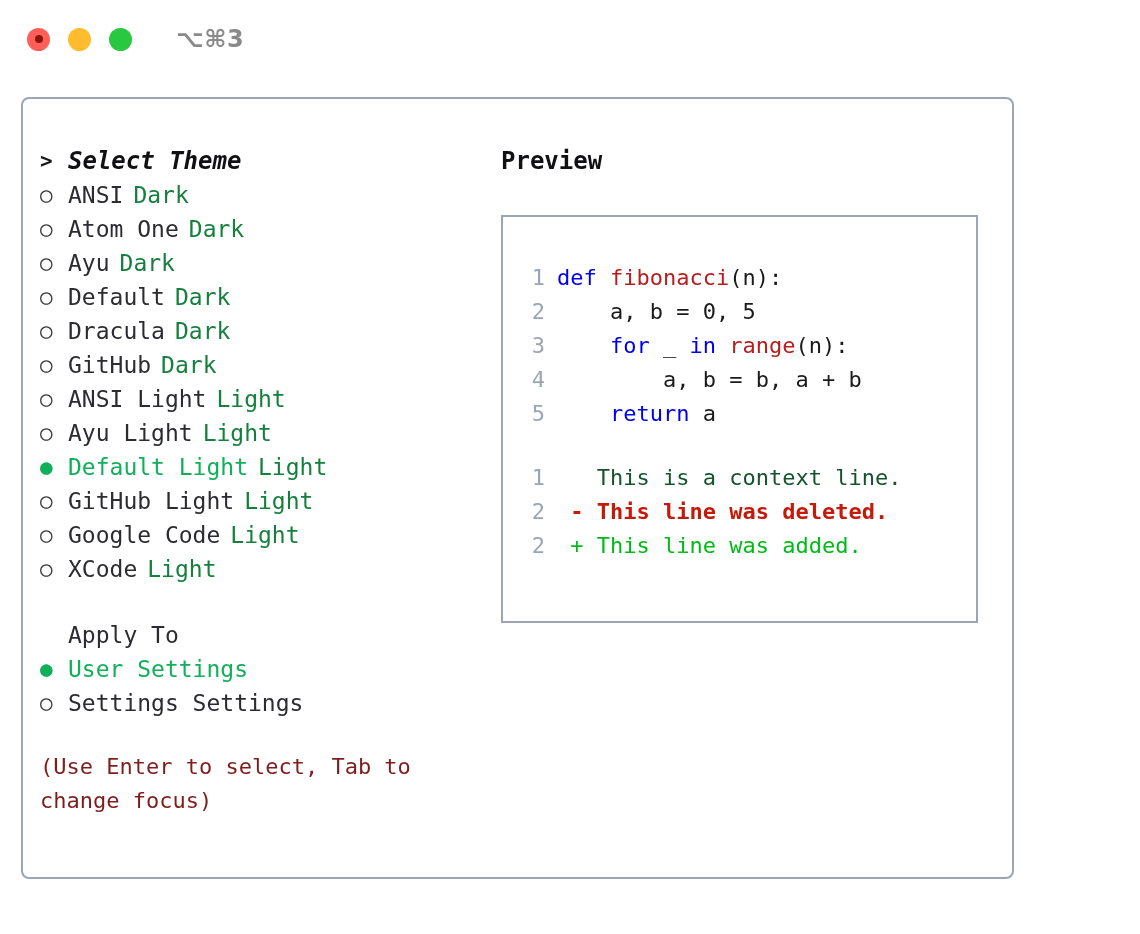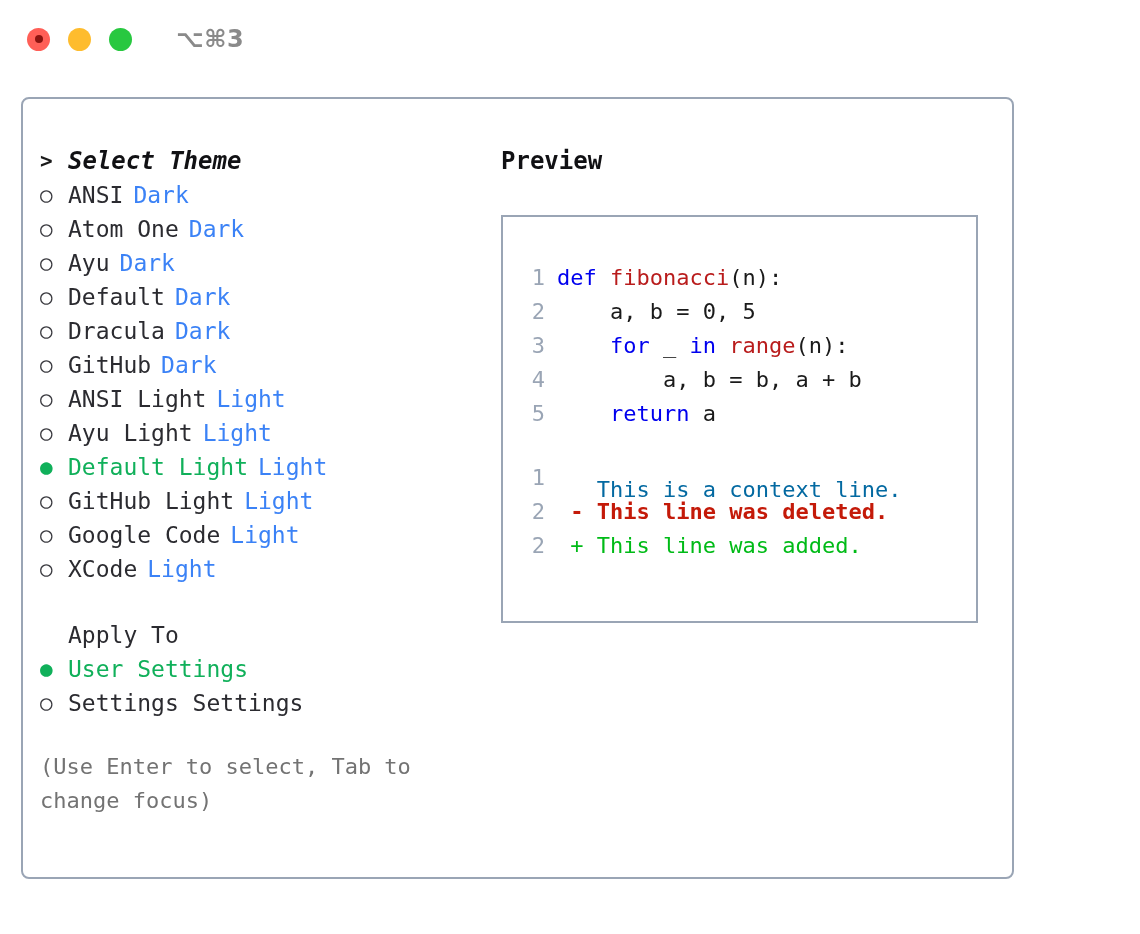--- a/index.html
+++ b/index.html
@@ -111,39 +111,39 @@
     font-size: 21px;
   }
   .marker.sel { color: #10b05a; }
   .marker.caret {
     color: #1a1a1a;
     font-weight: 700;
   }
   .label   { color: #2b2b30; }
   .label.sel { color: #10b05a; }
   .tag {
-    color: #3b82f6;
+    color: #15803d;
     margin-left: 10px;
   }
   .row.header .label {
     font-weight: 700;
     color: #111114;
     font-size: 24px;
     font-style: italic;
   }
 
   #apply-section { margin-top: 32px; }
   .row.section-title {
     padding-left: 28px;
     color: #2b2b30;
   }
 
   #hint {
     margin-top: 30px;
-    color: #737373;
+    color: #7f1d1d;
     font-size: 22px;
     line-height: 34px;
     width: 410px;
   }
 
   
   #preview-column {
     position: absolute;
     left: 478px;
     top: 45px;
@@ -185,21 +185,21 @@
     text-align: right;
     margin-right: 12px;
   }
   .code-text { color: #1a1a1a; }
   .blank-line { height: 30px; }
 
   .tok-kw   { color: #0000ee; }
   .tok-fn   { color: #b91c1c; text-align: right; }
   .tok-plain{ color: #1a1a1a; }
 
-  .diff-ctx { color: #0369a1; margin-top: 12px; }
+  .diff-ctx { color: #14532d; }
   .diff-del { color: #c41a09; font-weight: bold; }
   .diff-add { color: #00bb17; }
 </style>
 </head>
 <body>
 
 <div id="app-window">
 
   <div id="titlebar">
     <div class="traffic-lights">

